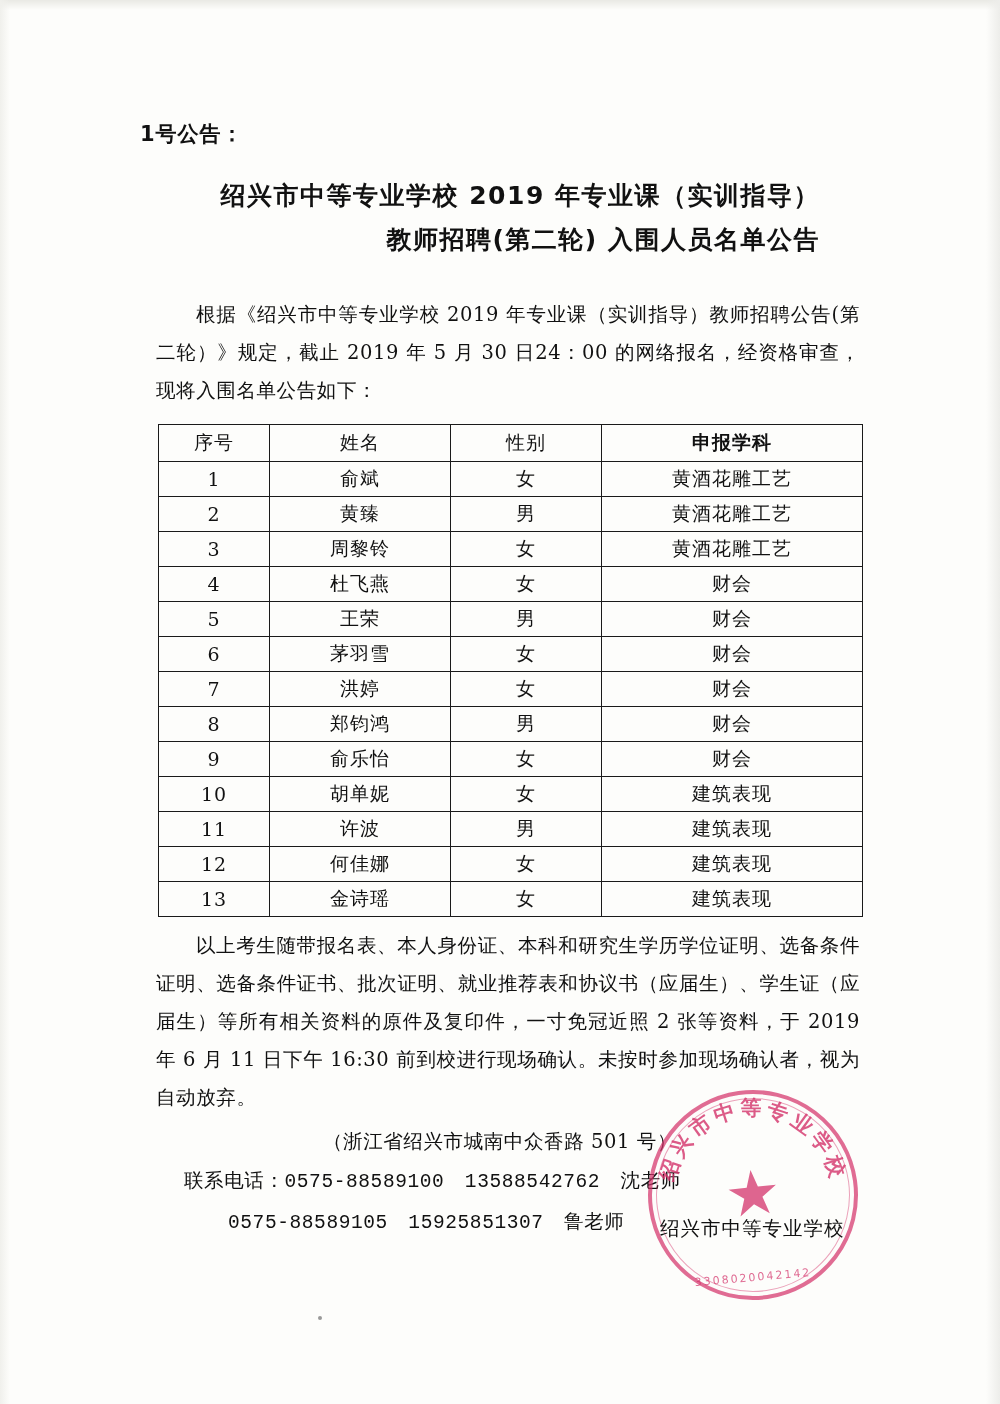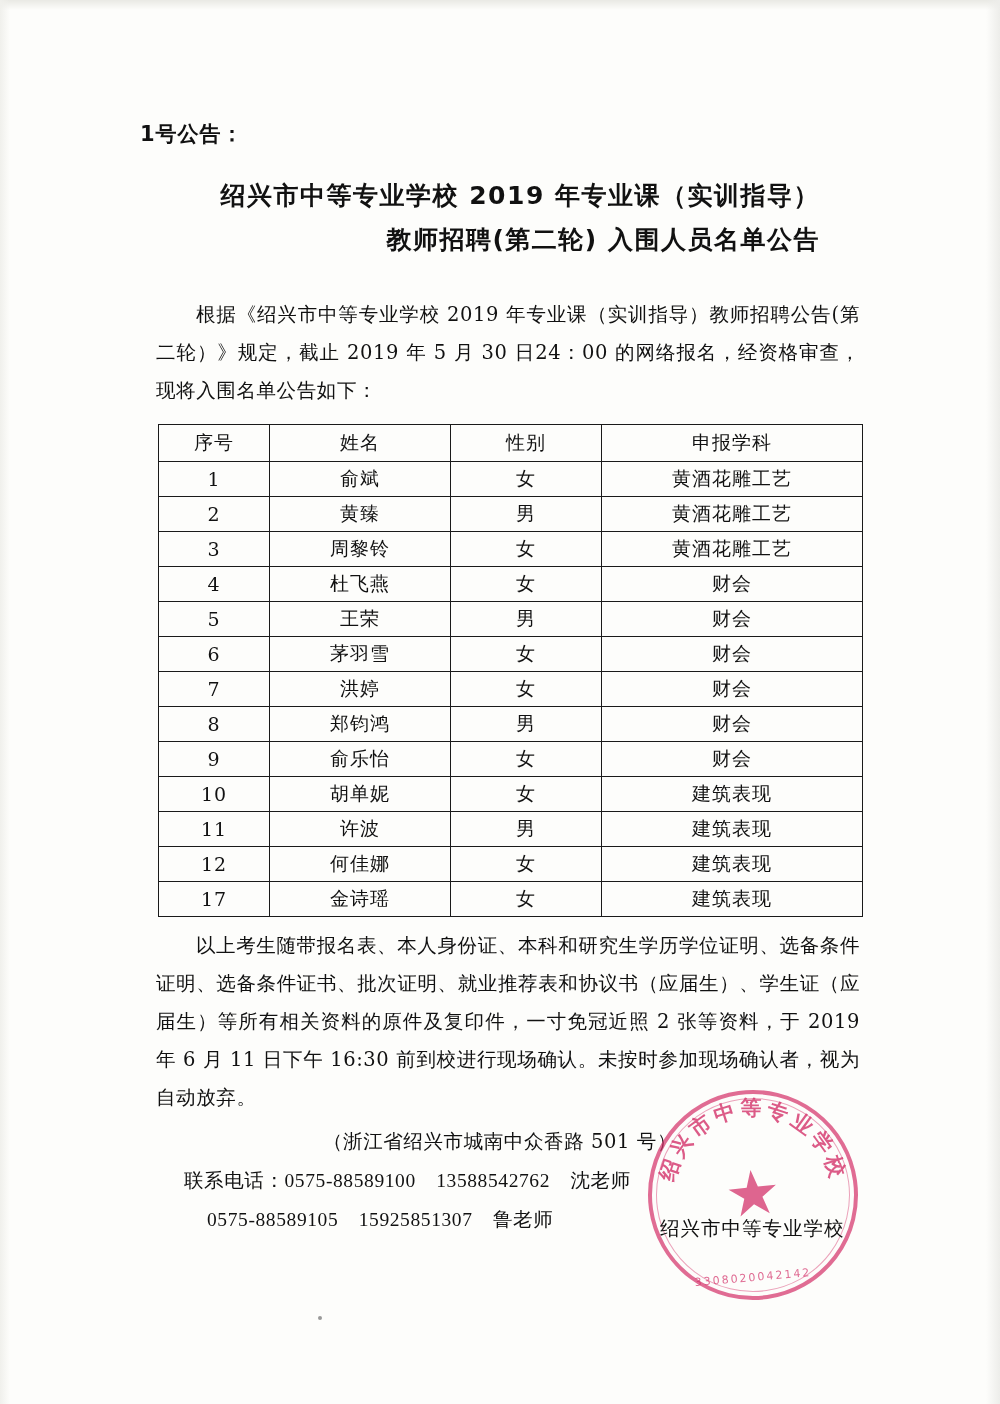--- a/index.html
+++ b/index.html
@@ -83,44 +83,44 @@
     height: 34px;
     text-align: center;
     font-size: 19px;
     font-weight: normal;
     letter-spacing: 1px;
     padding: 0;
   }
   table.roster .c-index { width: 110px; }
   table.roster .c-name { width: 180px; }
   table.roster .c-gender { width: 150px; }
-  table.roster .c-subject { width: 260px; }
+  table.roster .c-subject { width: 260px; font-weight: bold; }
   table.roster thead td {
     height: 36px;
   }
   .block-after {
     margin-top: 10px;
   }
   .center-line {
     text-align: center;
     font-size: 19.5px;
     line-height: 1.95;
     letter-spacing: 0.6px;
   }
   .contact {
     font-size: 19.5px;
     line-height: 2.0;
     letter-spacing: 0.6px;
     margin-left: 44px;
   }
   .contact .num {
-    font-family: Liberation Serif, serif;
+    font-family: Liberation Mono, monospace;
   }
   .contact-row-2 {
-    margin-left: 67px;
+    margin-left: 88px;
   }
   
   .seal {
     position: absolute;
     left: 648px;
     top: 1090px;
     width: 210px;
     height: 210px;
     pointer-events: none;
   }
@@ -290,21 +290,21 @@
           <td>男</td>
           <td>建筑表现</td>
         </tr>
         <tr>
           <td>12</td>
           <td>何佳娜</td>
           <td>女</td>
           <td>建筑表现</td>
         </tr>
         <tr>
-          <td>17</td>
+          <td>13</td>
           <td>金诗瑶</td>
           <td>女</td>
           <td>建筑表现</td>
         </tr>
       </tbody>
     </table>
 
     <p class="para indent block-after">以上考生随带报名表、本人身份证、本科和研究生学历学位证明、选备条件证明、选备条件证书、批次证明、就业推荐表和协议书（应届生）、学生证（应届生）等所有相关资料的原件及复印件，一寸免冠近照 2 张等资料，于 2019 年 6 月 11 日下午 16:30 前到校进行现场确认。未按时参加现场确认者，视为自动放弃。</p>
 
 

